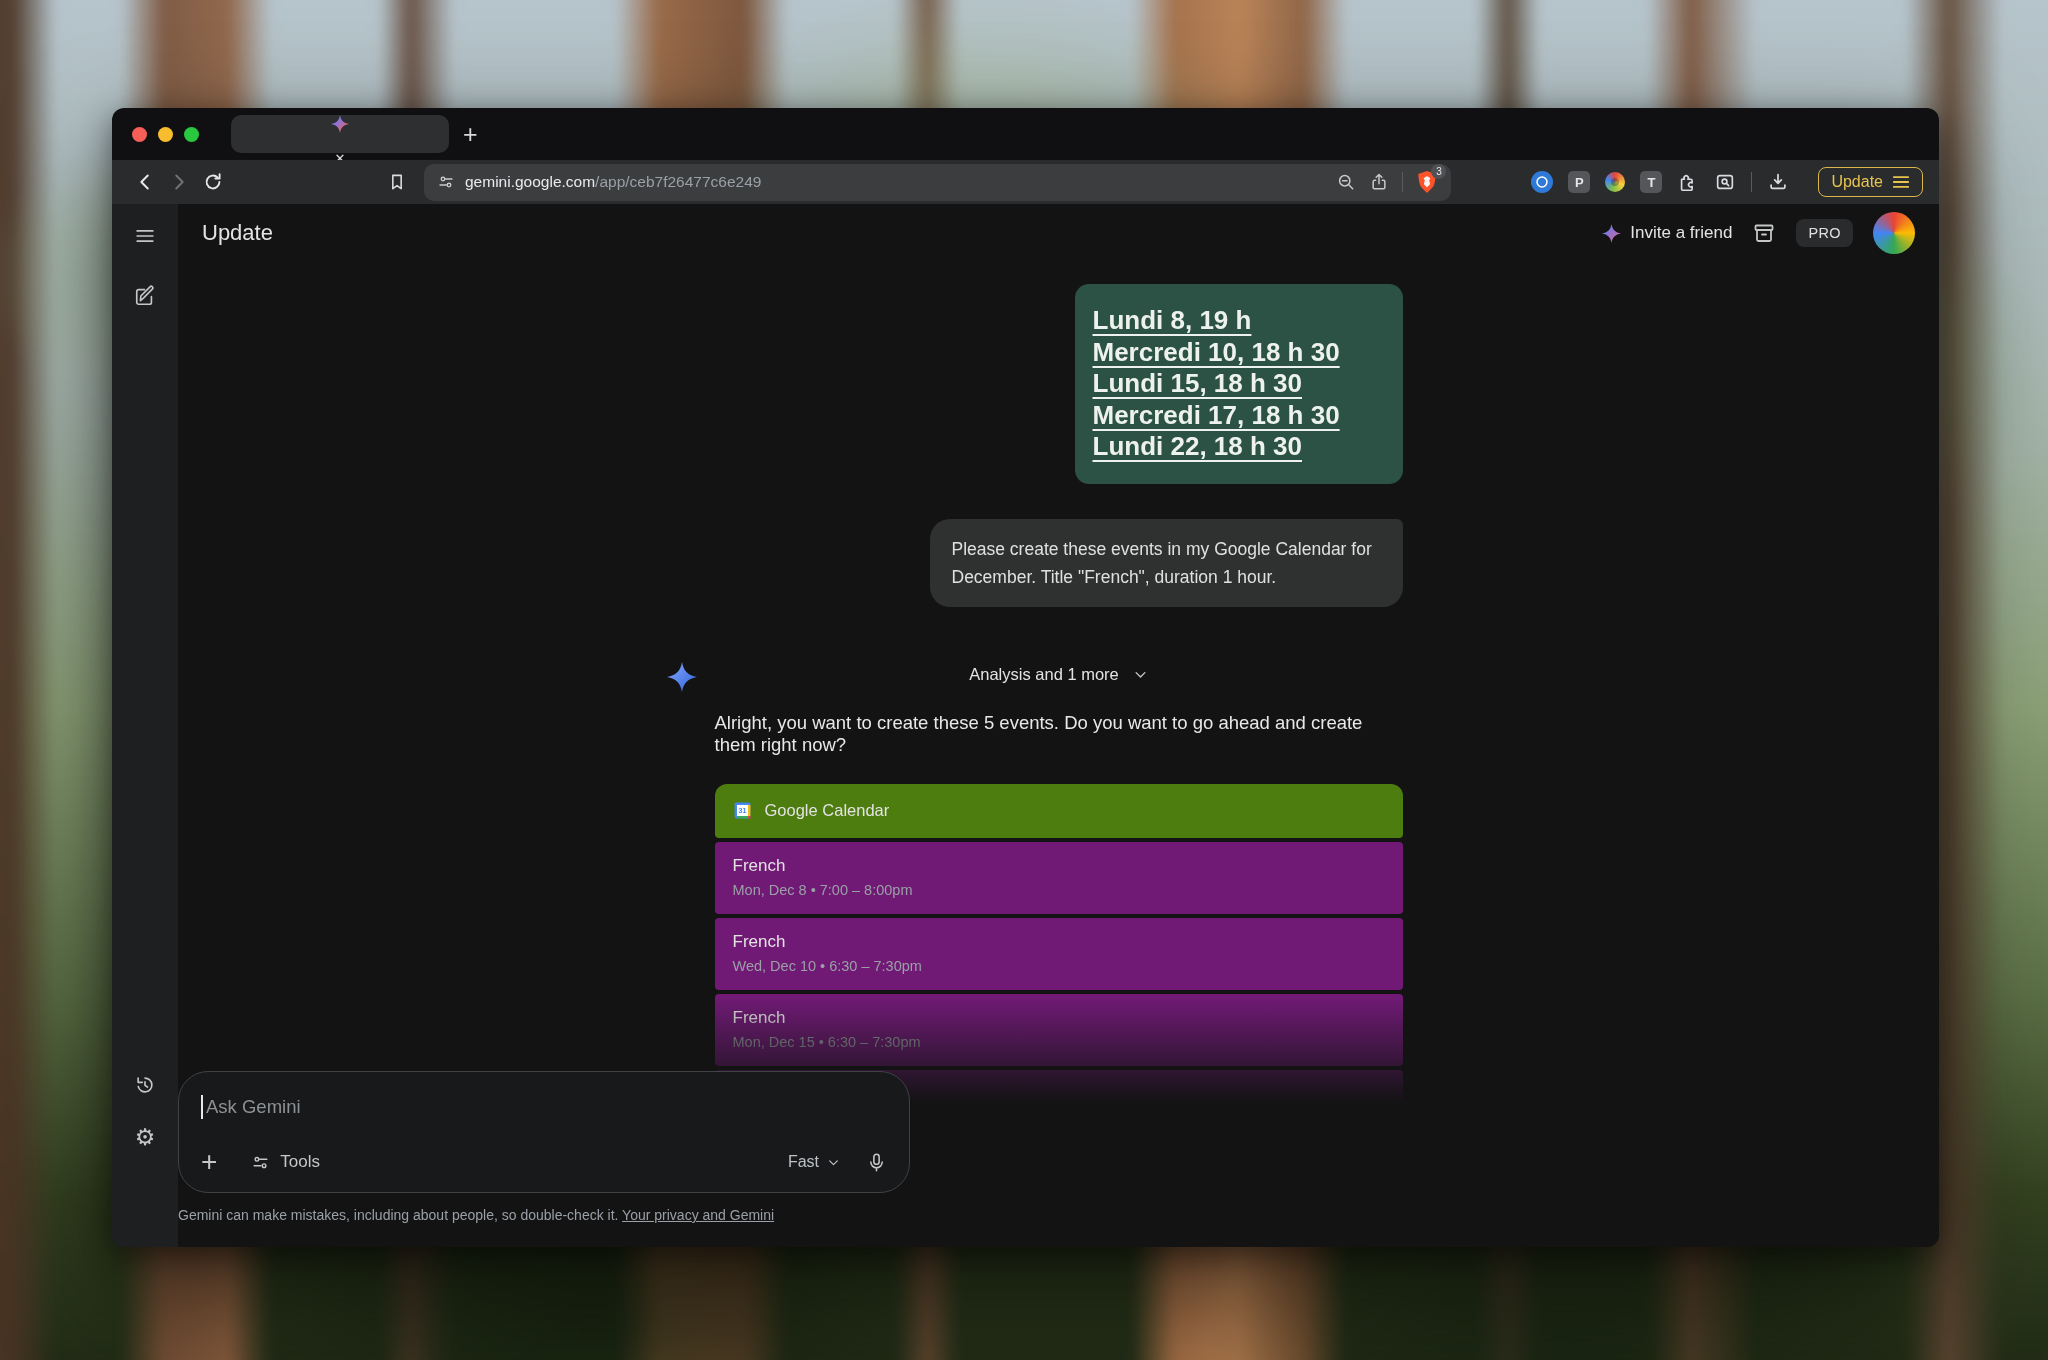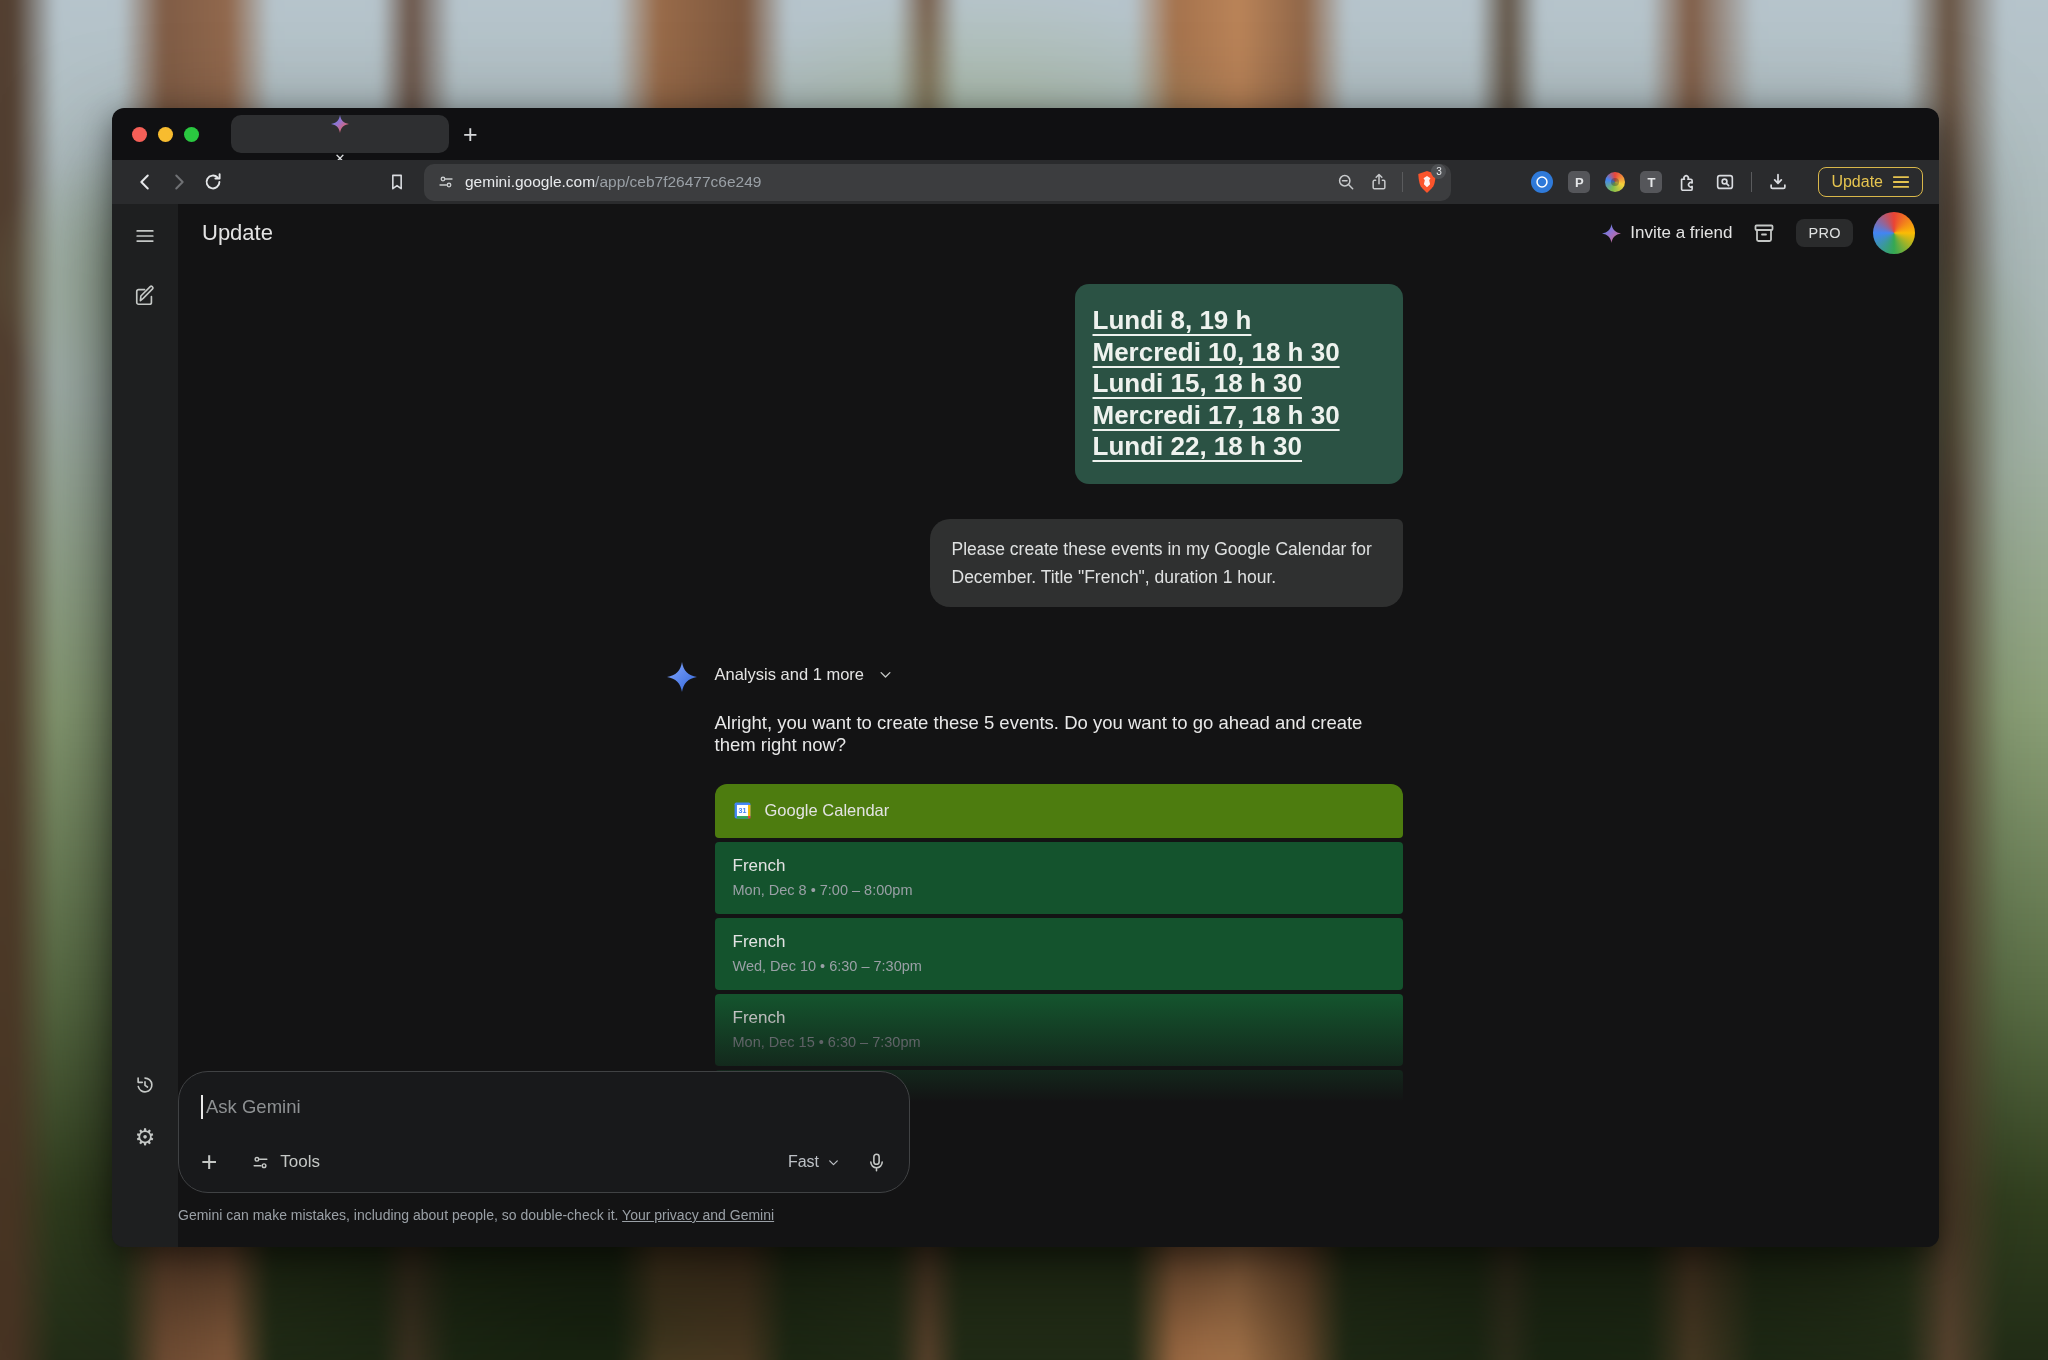--- a/index.html
+++ b/index.html
@@ -83,27 +83,27 @@
 
   .chat { position:absolute; left:0; right:0; top:58px; bottom:0; overflow:hidden; }
   .col { position:relative; width:688px; margin:0 auto; }
   .img-card { margin-top:22px; margin-left:auto; width:328px; background:#2b5244; border-radius:14px; padding:21px 18px; }
   .img-line { font-size:26px; font-weight:bold; color:#eef2ee; line-height:31.5px;
     text-decoration:underline; text-underline-offset:5px; text-decoration-thickness:2px; white-space:nowrap; }
   .user-bubble { margin-top:35px; margin-left:auto; width:473px; background:#2f3030; border-radius:20px 6px 20px 20px;
     padding:16px 22px; font-size:17.5px; line-height:28px; color:#dfe1e1; }
   .model { margin-top:58px; position:relative; }
   .spark-abs { position:absolute; left:-48px; top:-3px; }
-  .thought-row { display:flex; align-items:center; gap:14px; }
+  .thought-row { display:flex; align-items:center; gap:14px;justify-content:center; }
   .thought-label { font-size:16.5px; color:#e3e3e3; }
   .model-text { margin-top:28px; font-size:18.5px; color:#e8e8e8; }
   .cal-card { margin-top:28px; }
   .cal-head { background:#4d7c0f; border-radius:12px 12px 4px 4px; height:54px; display:flex; align-items:center; gap:13px; padding:0 18px; }
   .cal-title { font-size:16.5px; color:#e3e3e3; }
-  .event-row { margin-top:4px; background:#14532d; border-radius:4px; padding:14px 18px 16px; }
+  .event-row { margin-top:4px; background:#701a75; border-radius:4px; padding:14px 18px 16px; }
   .event-row.last { border-radius:4px 4px 12px 12px; }
   .ev-title { font-size:17px; color:#e3e3e3; font-weight:500; }
   .ev-time { margin-top:6px; font-size:14.5px; color:#9aa0a6; }
 
   .fade { position:absolute; left:0; right:0; bottom:0; height:250px;
     background:linear-gradient(180deg, rgba(19,19,20,0) 0%, #131314 42%); pointer-events:none; }
 
   .composer-wrap { position:absolute; left:0; right:0; bottom:8px; display:flex; flex-direction:column; }
   .composer { width:732px; border:1px solid #404244; background:#18191b; border-radius:30px; padding:20px 22px 16px; }
   .ask-row { display:flex; align-items:center; height:30px; }

